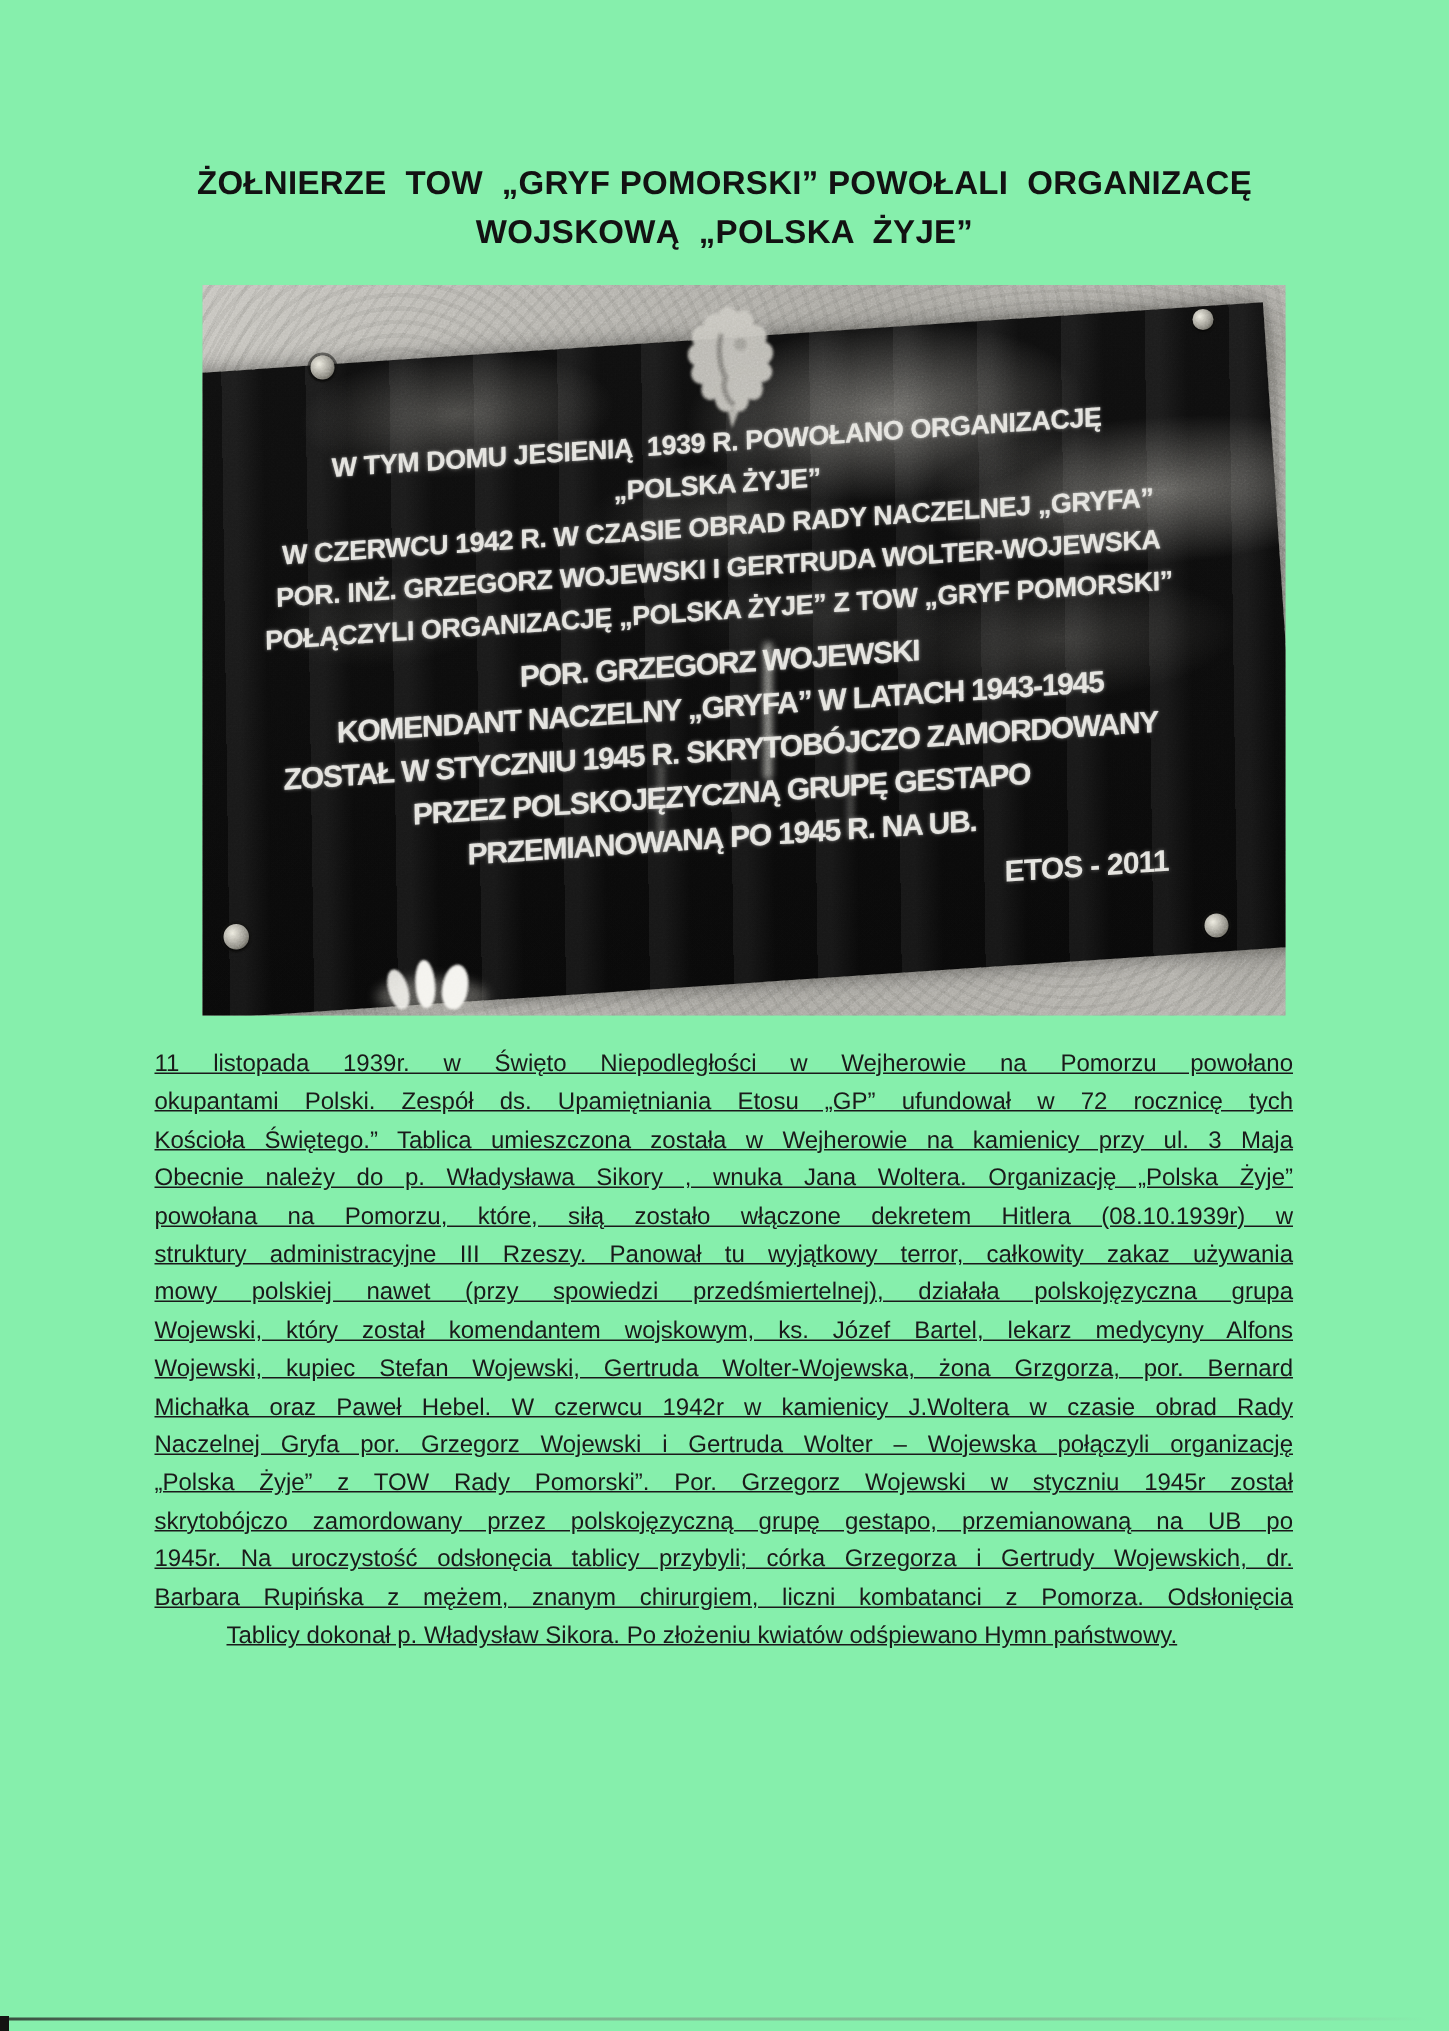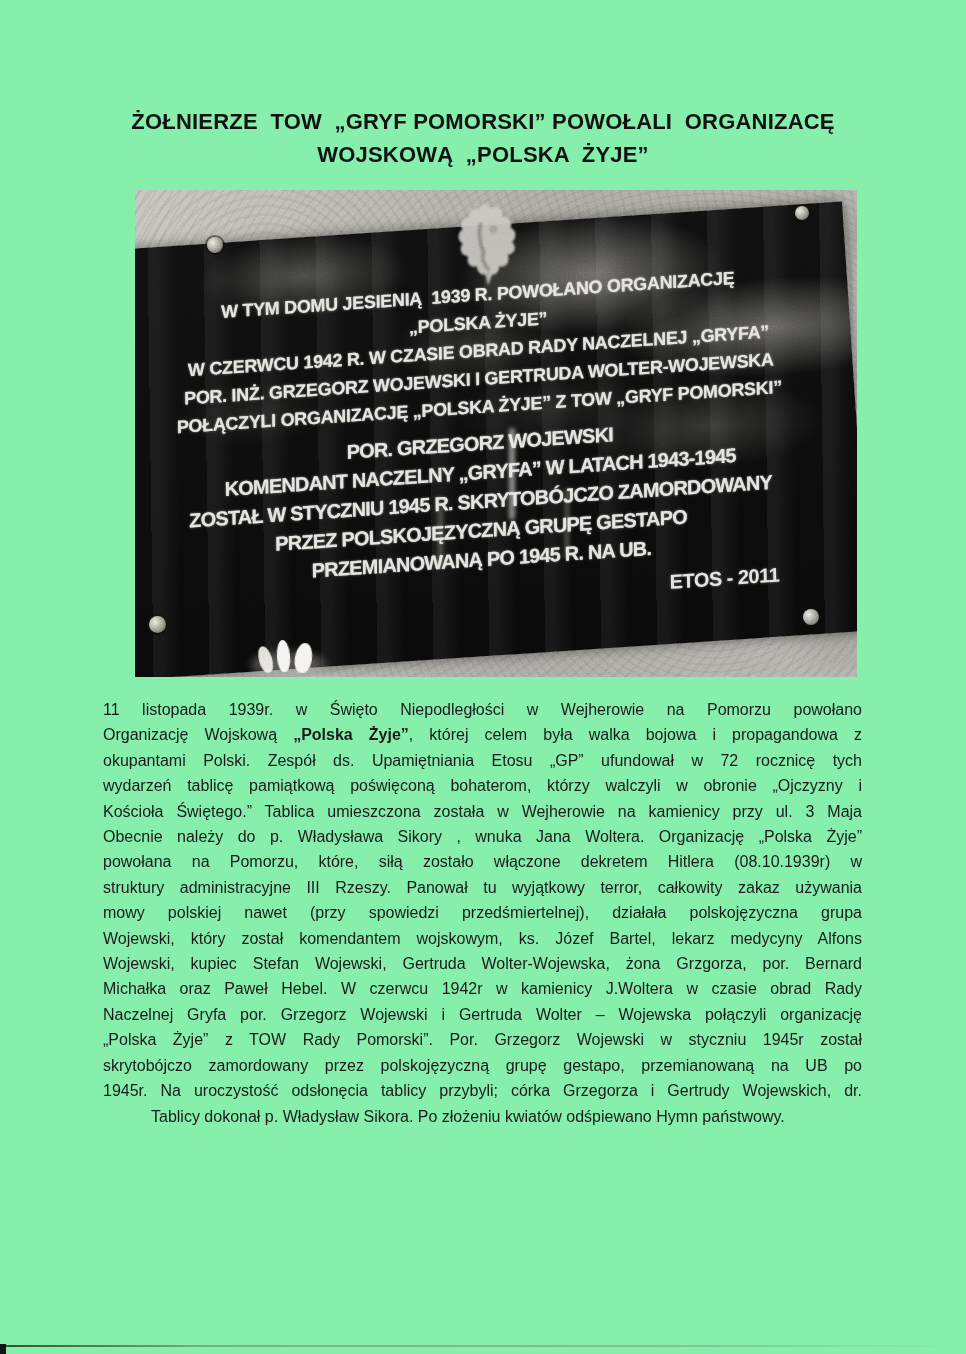--- a/index.html
+++ b/index.html
@@ -73,21 +73,21 @@
   .flowers{position:absolute;left:112px;top:448px;width:100px;height:39px;}
   .petal{position:absolute;background:#f4f3ee;filter:blur(.6px);border-radius:50% 50% 45% 45%;}
   .petal.p1{left:12px;top:8px;width:13px;height:27px;transform:rotate(-16deg);opacity:.9;}
   .petal.p2{left:30px;top:2px;width:13px;height:32px;transform:rotate(-4deg);}
   .petal.p3{left:48px;top:5px;width:17px;height:30px;transform:rotate(9deg);}
   .petal.haze{left:4px;top:14px;width:74px;height:24px;background:rgba(200,198,190,.35);filter:blur(4px);}
   .grain{position:absolute;left:0;top:0;mix-blend-mode:overlay;opacity:.38;pointer-events:none;}
   
   .body-paragraph{
     position:absolute;left:103px;top:697px;width:759px;
-    font-size:16px;line-height:25.4px;color:#1a1a1a;
+    font-size:16px;line-height:25.4px;color:#1a1a1a;text-decoration:underline;
   }
   .body-line{text-align:justify;text-align-last:justify;}
   .body-line:last-child{text-align-last:left;margin-left:48px;}
   .body-line b{font-weight:bold;}
   
   .scan-line{
     position:absolute;left:0;top:1345px;width:952px;height:2px;
     background:linear-gradient(90deg, rgba(35,35,33,.8), rgba(110,110,106,.5) 22%, rgba(125,125,120,.42) 70%, rgba(150,150,145,.2) 92%, rgba(160,160,155,0));
   }
   .scan-corner{position:absolute;left:0;top:1344px;width:6px;height:10px;background:#141412;}
@@ -151,34 +151,33 @@
       <filter id="grainf">
         <feTurbulence type="fractalNoise" baseFrequency="0.8" numOctaves="2" stitchTiles="stitch"></feTurbulence>
         <feColorMatrix type="saturate" values="0"></feColorMatrix>
       </filter>
       <rect width="722" height="487" filter="url(#grainf)"></rect>
     </svg>
   </div>
 
   <div class="body-paragraph">
       <div class="body-line"><span>11 listopada 1939r. w Święto Niepodległości  w Wejherowie na Pomorzu powołano</span></div>
-      <div class="body-line"><span>Organizację Wojskową </span><b>„Polska Żyje”</b><span>, której celem była walka bojowa i propagandowa z</span></div>
       <div class="body-line"><span>okupantami Polski. Zespół ds. Upamiętniania Etosu „GP” ufundował w 72 rocznicę tych</span></div>
-      <div class="body-line"><span>wydarzeń tablicę pamiątkową poświęconą bohaterom, którzy walczyli w obronie „Ojczyzny i</span></div>
       <div class="body-line"><span>Kościoła Świętego.” Tablica umieszczona została w Wejherowie na kamienicy przy ul. 3 Maja</span></div>
       <div class="body-line"><span>Obecnie należy do p. Władysława Sikory , wnuka Jana Woltera. Organizację „Polska Żyje”</span></div>
       <div class="body-line"><span>powołana na Pomorzu, które, siłą zostało włączone dekretem Hitlera (08.10.1939r) w</span></div>
       <div class="body-line"><span>struktury administracyjne III Rzeszy. Panował tu wyjątkowy terror, całkowity zakaz używania</span></div>
       <div class="body-line"><span>mowy polskiej nawet (przy spowiedzi przedśmiertelnej), działała polskojęzyczna grupa</span></div>
       <div class="body-line"><span>Wojewski, który został komendantem wojskowym, ks. Józef Bartel, lekarz medycyny Alfons</span></div>
       <div class="body-line"><span>Wojewski, kupiec Stefan Wojewski, Gertruda Wolter-Wojewska, żona Grzgorza, por. Bernard</span></div>
       <div class="body-line"><span>Michałka oraz Paweł Hebel. W czerwcu 1942r w kamienicy J.Woltera w czasie obrad Rady</span></div>
       <div class="body-line"><span>Naczelnej Gryfa por. Grzegorz Wojewski i Gertruda Wolter – Wojewska połączyli organizację</span></div>
       <div class="body-line"><span>„Polska Żyje” z TOW Rady Pomorski”. Por. Grzegorz Wojewski w styczniu 1945r został</span></div>
       <div class="body-line"><span>skrytobójczo zamordowany przez polskojęzyczną grupę gestapo, przemianowaną na UB po</span></div>
       <div class="body-line"><span>1945r. Na uroczystość odsłonęcia tablicy przybyli; córka Grzegorza i Gertrudy Wojewskich, dr.</span></div>
+      <div class="body-line"><span>Barbara Rupińska z mężem, znanym chirurgiem, liczni kombatanci z Pomorza. Odsłonięcia</span></div>
       <div class="body-line"><span>Tablicy dokonał p. Władysław Sikora. Po złożeniu kwiatów odśpiewano Hymn państwowy.</span></div>
     </div>
 
   <div class="scan-line"></div>
   <div class="scan-corner"></div>
 
 </div>
 
 </body></html>

